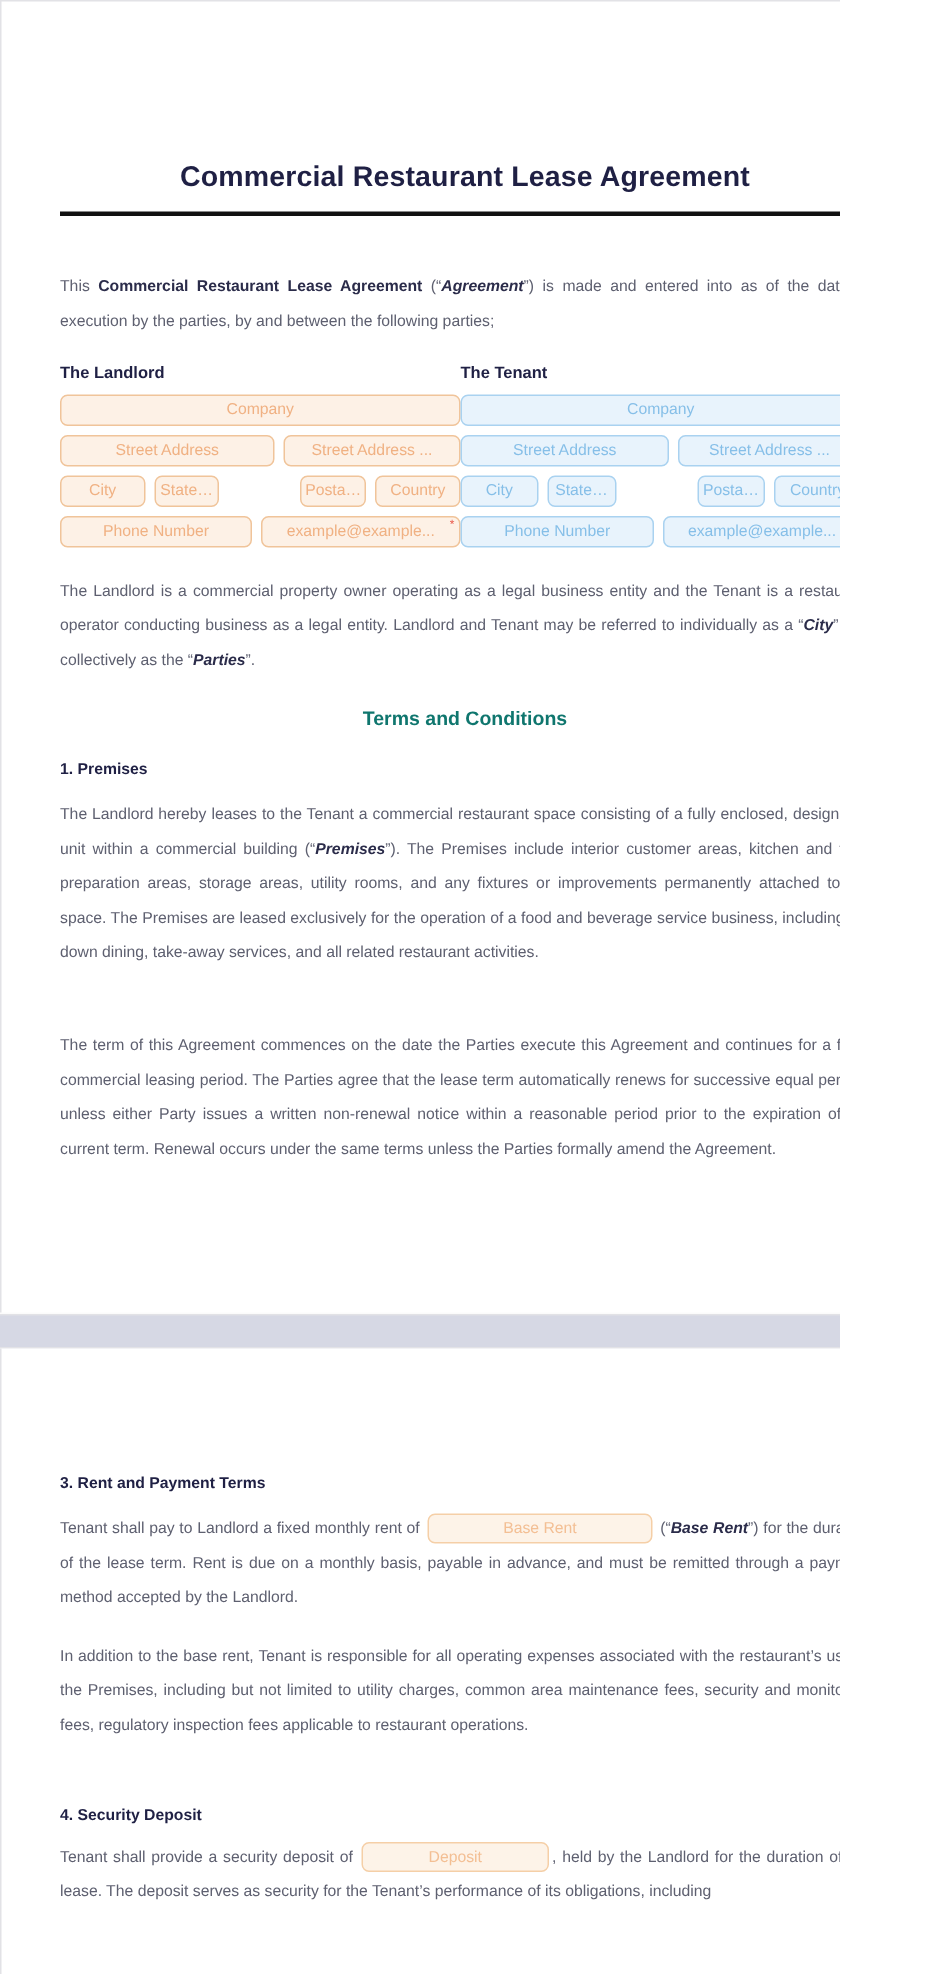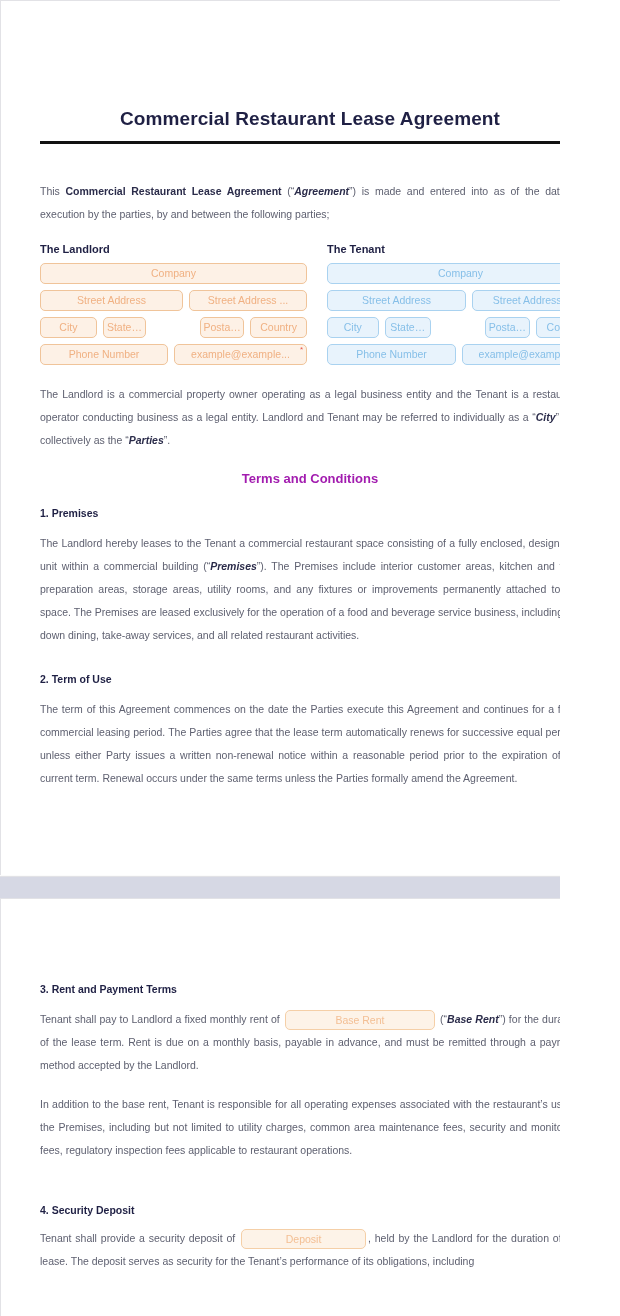--- a/index.html
+++ b/index.html
@@ -63,21 +63,21 @@
     text-align: justify;
   }
   p.body b { color: #2b2c4a; font-weight: bold; }
   p.body .bi { color: #2b2c4a; font-weight: bold; font-style: italic; }
 
   .intro { padding-top: 36px; }
 
   
   .parties {
     display: flex;
-    gap: 20px;
+    gap: 0;
     padding-top: 17px;
   }
   .party { width: 267px; }
   .party-title {
     font-size: 11px;
     font-weight: bold;
     color: #1f2044;
     margin: 0 0 8px 0;
   }
   .row { display: flex; gap: 6px; margin-bottom: 6px; align-items: center; }
@@ -129,21 +129,21 @@
 
   .after-parties { padding-top: 12px; }
 
   
   .tc-heading {
     margin: 0;
     padding-top: 19px;
     text-align: center;
     font-size: 13px;
     font-weight: bold;
-    color: #a21caf;
+    color: #0f766e;
   }
   .sec-heading {
     margin: 0;
     font-size: 10.5px;
     font-weight: bold;
     color: #1f2044;
   }
   .sp-26 { height: 26px; }
   .sp-21 { height: 21px; }
   .sp-16 { height: 16px; }
@@ -239,21 +239,20 @@
       <p class="body after-parties"><span>The Landlord is a commercial property owner operating as a legal business entity and the Tenant is a restaurant operator conducting business as a legal entity. Landlord and Tenant may be referred to individually as a “</span><span class="bi">City</span><span>” and collectively as the “</span><span class="bi">Parties</span><span>”.</span></p>
 
       <h2 class="tc-heading">Terms and Conditions</h2>
 
       <div class="sp-21"></div>
       <h3 class="sec-heading">1. Premises</h3>
       <div class="sp-13"></div>
       <p class="body"><span>The Landlord hereby leases to the Tenant a commercial restaurant space consisting of a fully enclosed, designated unit within a commercial building (“</span><span class="bi">Premises</span><span>”). The Premises include interior customer areas, kitchen and food preparation areas, storage areas, utility rooms, and any fixtures or improvements permanently attached to the space. The Premises are leased exclusively for the operation of a food and beverage service business, including sit-down dining, take-away services, and all related restaurant activities.</span></p>
 
       <div class="sp-26"></div>
-      <h3 class="sec-heading">2. Term of Use</h3>
       <div class="sp-13"></div>
       <p class="body">The term of this Agreement commences on the date the Parties execute this Agreement and continues for a fixed commercial leasing period. The Parties agree that the lease term automatically renews for successive equal periods unless either Party issues a written non-renewal notice within a reasonable period prior to the expiration of the current term. Renewal occurs under the same terms unless the Parties formally amend the Agreement.</p>
 
     </div>
   </div>
 
   <div class="page-gap"></div>
 
   <div class="page page-two">
     <div class="inner page-two-body">

